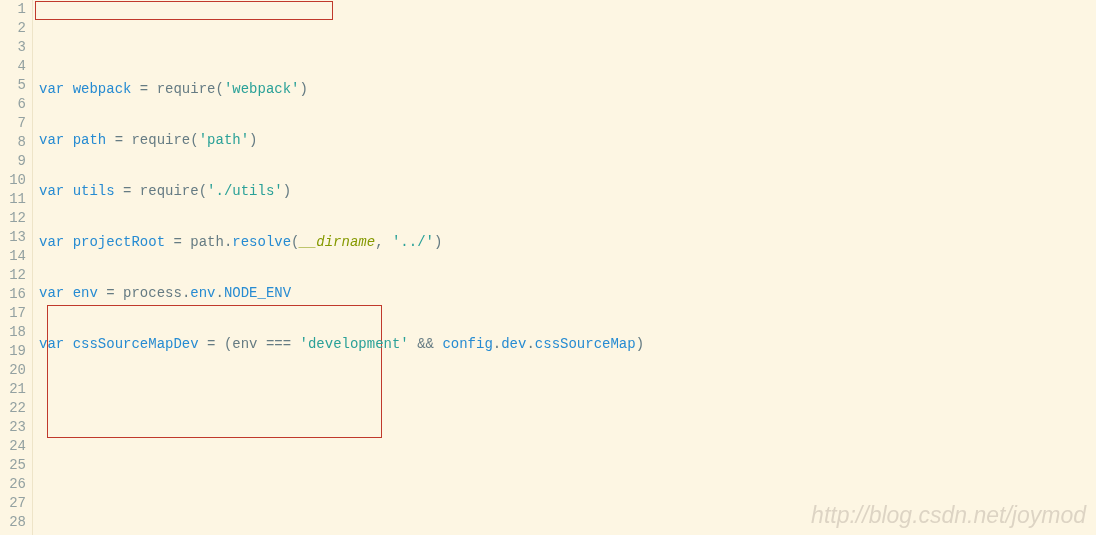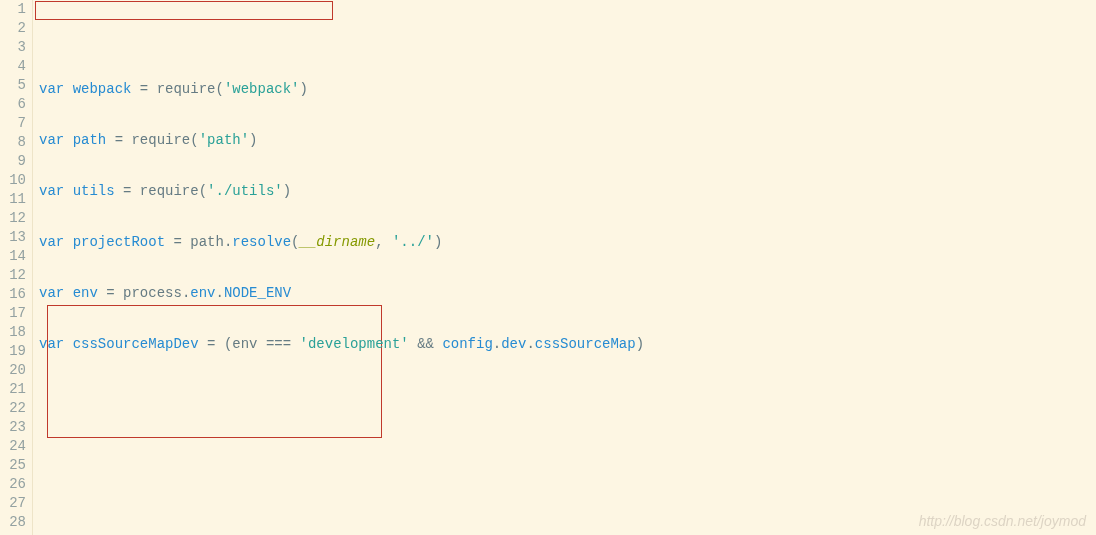--- a/index.html
+++ b/index.html
@@ -10,21 +10,21 @@
   .line{height:19px;line-height:19px;position:relative;}
   .kw{color:#268bd2;}       
   .prop{color:#268bd2;}
   .str{color:#2aa198;}
   .com{color:#93a1a1;}
   .punc{color:#657b83;}
   .op{color:#657b83;}
   .builtin{color:#859900;font-style:italic;}  
   .ident{color:#657b83;}
   .dot{color:#657b83;}
-  .watermark{position:absolute;right:10px;bottom:6px;color:#c8beb0;font-family:Arial,sans-serif;font-size:14px;font-style:italic;opacity:.6;pointer-events:none;}
+  .watermark{position:absolute;right:10px;bottom:6px;color:#c8beb0;font-family:Arial,sans-serif;font-size:23px;font-style:italic;opacity:.6;pointer-events:none;}
   .highlight-box{position:absolute;border:1px solid #c0392b;pointer-events:none;}
   .hb1{left:2px;top:1px;width:296px;height:17px;}
   .hb2{left:14px;top:305px;width:333px;height:131px;}
 </style>
 </head>
 <body>
 
 <div class="editor">
   <div class="gutter">
     <div>1</div>

